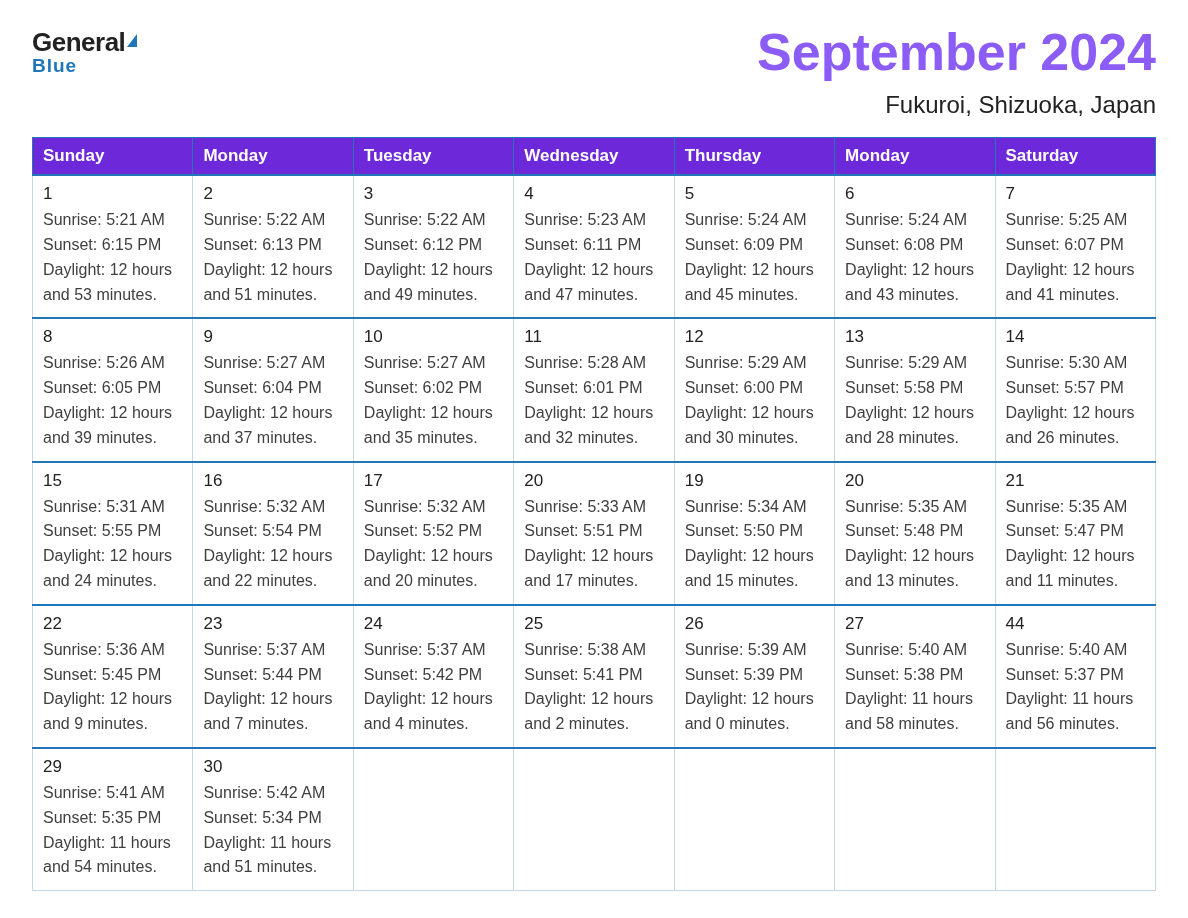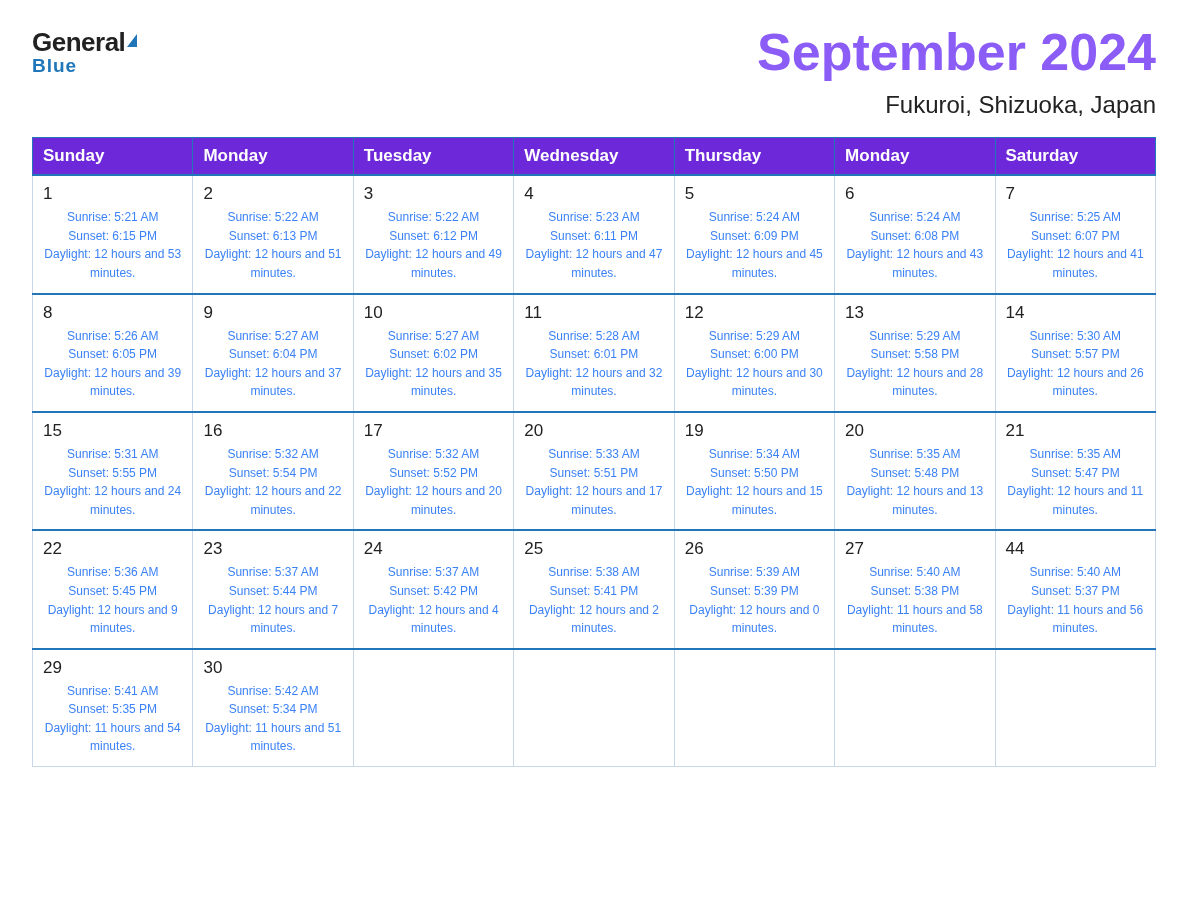--- a/index.html
+++ b/index.html
@@ -92,24 +92,23 @@
     .calendar tr {
       border-bottom: 2px solid #2076b8;
     }
     .day-num {
       font-size: 17px;
       font-weight: normal;
       color: #222;
       margin-bottom: 4px;
     }
     .day-info {
-      color: #3b82f6;
-      font-size: 12px;
+      color: #404040;
+      font-size: 16px;
       line-height: 1.55;
-      text-align: center;
     }
     .calendar td.empty {
       background: #fff;
     }
     .calendar tbody tr:last-child {
       border-bottom: none;
     }
   </style>
 </head>
 <body>

